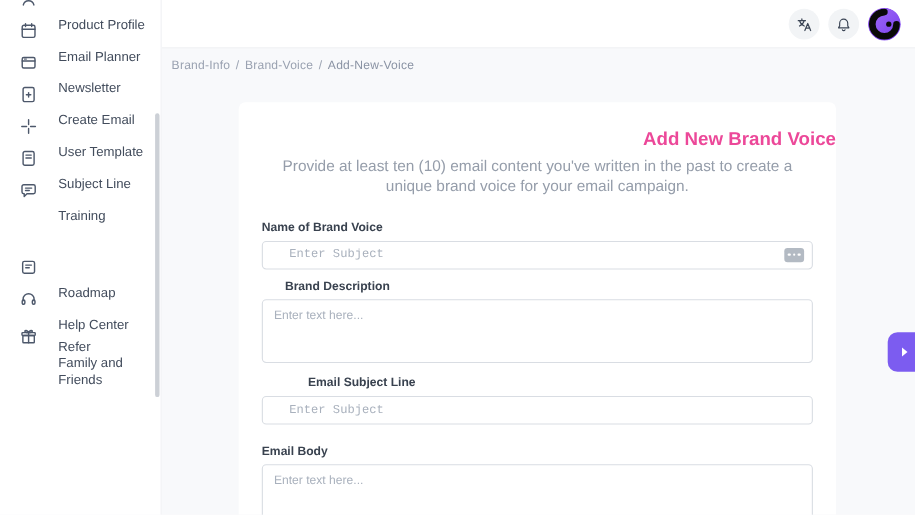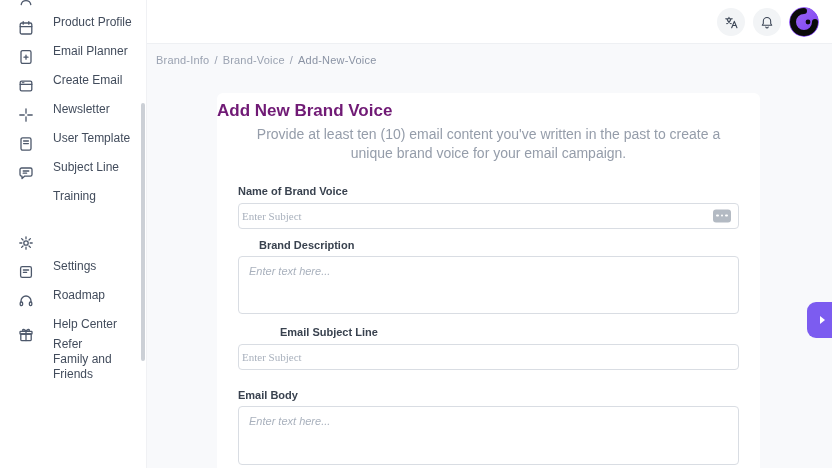--- a/index.html
+++ b/index.html
@@ -47,43 +47,43 @@
   .breadcrumb {
     position:absolute; left:9px; top:10px; font-size:11px; color:#9aa2b1; letter-spacing:.2px;
   }
   .breadcrumb .sep { margin:0 5px; }
   .breadcrumb .crumb-last { color:#8a93a4; }
   .card {
     position:absolute; left:70px; top:49px; width:543px; bottom:0;
     background:#ffffff; border-radius:6px 6px 0 0;
   }
   .card-title {
-    margin-top:8px; text-align:left; font-size:17px; font-weight:bold; color:#701a75;
+    margin-top:24px; text-align:right; font-size:17px; font-weight:bold; color:#ec4899;
   }
   .card-subtitle {
     margin:4px auto 0; width:482px; text-align:center;
     font-size:14px; line-height:1.38; color:#959daa;
   }
   .form { padding:0 21px; }
   .field-label { font-size:11px; font-weight:bold; color:#39424f; }
   .lbl-1 { margin-top:21px; }
   .lbl-2 { margin-top:10px;padding-left:21px; }
   .lbl-3 { margin-top:12px;padding-left:42px; }
   .lbl-4 { margin-top:19px; }
   .text-input {
     margin-top:6px; width:100%; height:26px;
     border:1px solid #d9dde3; border-radius:4px; background:#fff;
-    font-family:Liberation Serif, serif; font-size:11px; color:#39424f;
-    padding:0 26px 0 3px; outline:none; display:block;
+    font-family:Liberation Mono, monospace; font-size:11px; color:#39424f;
+    padding:0 26px 0 24px; outline:none; display:block;
   }
   .text-area {
     margin-top:5px; width:100%; height:58px; resize:none;
     border:1px solid #d9dde3; border-radius:4px; background:#fff;
     font-family:"Liberation Sans", sans-serif; font-size:11px; color:#39424f;
-    padding:8px 10px; outline:none; display:block;font-style:italic;
+    padding:8px 10px; outline:none; display:block;
   }
   .ta-body { height:59px; }
   ::placeholder { color:#a9b1bd; opacity:1; }
   .input-wrap { position:relative; }
   .dots-badge {
     position:absolute; right:8px; top:50%; transform:translateY(-50%);
     width:18px; height:13px; background:#b3bac3; border-radius:3px;
     display:flex; align-items:center; justify-content:center; gap:2px; cursor:pointer;
   }
   .dots-badge i { width:2.4px; height:2.4px; border-radius:50%; background:#ffffff; }
@@ -120,41 +120,41 @@
             <rect x="2.2" y="3" width="11.6" height="11" rx="1.6"></rect>
             <path d="M2.2 6.6h11.6M5.2 1.6v2.6M10.8 1.6v2.6"></path>
           </svg>
       </span>
       <span class="nav-label">Email Planner</span>
     </div>
 
     <div class="nav-item">
       <span class="nav-icon">
         <svg class="icon-svg" width="16" height="16" viewBox="0 0 16 16">
-            <rect x="3" y="1.6" width="10" height="12.8" rx="1.6"></rect>
-            <path d="M8 6.2v4M6 8.2h4"></path>
-          </svg>
-      </span>
-      <span class="nav-label">Create Email</span>
-    </div>
-
-    <div class="nav-item">
-      <span class="nav-icon">
-        <svg class="icon-svg" width="16" height="16" viewBox="0 0 16 16">
             <rect x="2.2" y="3.2" width="11.6" height="9.6" rx="1.4"></rect>
             <path d="M2.2 6.4h11.6"></path>
             <rect x="3.8" y="4.2" width="2.6" height="1" fill="#4d586b" stroke="none"></rect>
           </svg>
       </span>
       <span class="nav-label">Newsletter</span>
     </div>
 
     <div class="nav-item">
       <span class="nav-icon">
         <svg class="icon-svg" width="16" height="16" viewBox="0 0 16 16">
+            <rect x="3" y="1.6" width="10" height="12.8" rx="1.6"></rect>
+            <path d="M8 6.2v4M6 8.2h4"></path>
+          </svg>
+      </span>
+      <span class="nav-label">Create Email</span>
+    </div>
+
+    <div class="nav-item">
+      <span class="nav-icon">
+        <svg class="icon-svg" width="16" height="16" viewBox="0 0 16 16">
             <path d="M8 1.8v4.4M8 9.8v4.4M1.8 8h4.4M9.8 8h4.4"></path>
           </svg>
       </span>
       <span class="nav-label">User Template</span>
     </div>
 
     <div class="nav-item">
       <span class="nav-icon">
         <svg class="icon-svg" width="16" height="16" viewBox="0 0 16 16">
             <rect x="3" y="1.8" width="10" height="12.4" rx="1.6"></rect>
@@ -169,29 +169,20 @@
         <svg class="icon-svg" width="16" height="16" viewBox="0 0 16 16">
             <path d="M3.6 3h8.8a1.6 1.6 0 0 1 1.6 1.6v5a1.6 1.6 0 0 1-1.6 1.6H6.5L4 13.6v-2.4h-.4A1.6 1.6 0 0 1 2 9.6v-5A1.6 1.6 0 0 1 3.6 3z"></path>
             <path d="M5.2 6h5.6M5.2 8.2h3.4"></path>
           </svg>
       </span>
       <span class="nav-label">Training</span>
     </div>
 
     <div class="nav-spacer"></div>
 
-    <div class="nav-item">
-      <span class="nav-icon">
-        <svg class="icon-svg" width="16" height="16" viewBox="0 0 16 16">
-            <circle cx="8" cy="8" r="2.2"></circle>
-            <path d="M8 1.8v2M8 12.2v2M1.8 8h2M12.2 8h2M3.6 3.6l1.4 1.4M11 11l1.4 1.4M12.4 3.6L11 5M5 11l-1.4 1.4"></path>
-          </svg>
-      </span>
-      <span class="nav-label">Settings</span>
-    </div>
 
     <div class="nav-item">
       <span class="nav-icon">
         <svg class="icon-svg" width="16" height="16" viewBox="0 0 16 16">
             <rect x="2.6" y="2.6" width="10.8" height="10.8" rx="1.6"></rect>
             <path d="M5.4 6h5.2M5.4 8.4h3.2"></path>
           </svg>
       </span>
       <span class="nav-label">Roadmap</span>
     </div>

